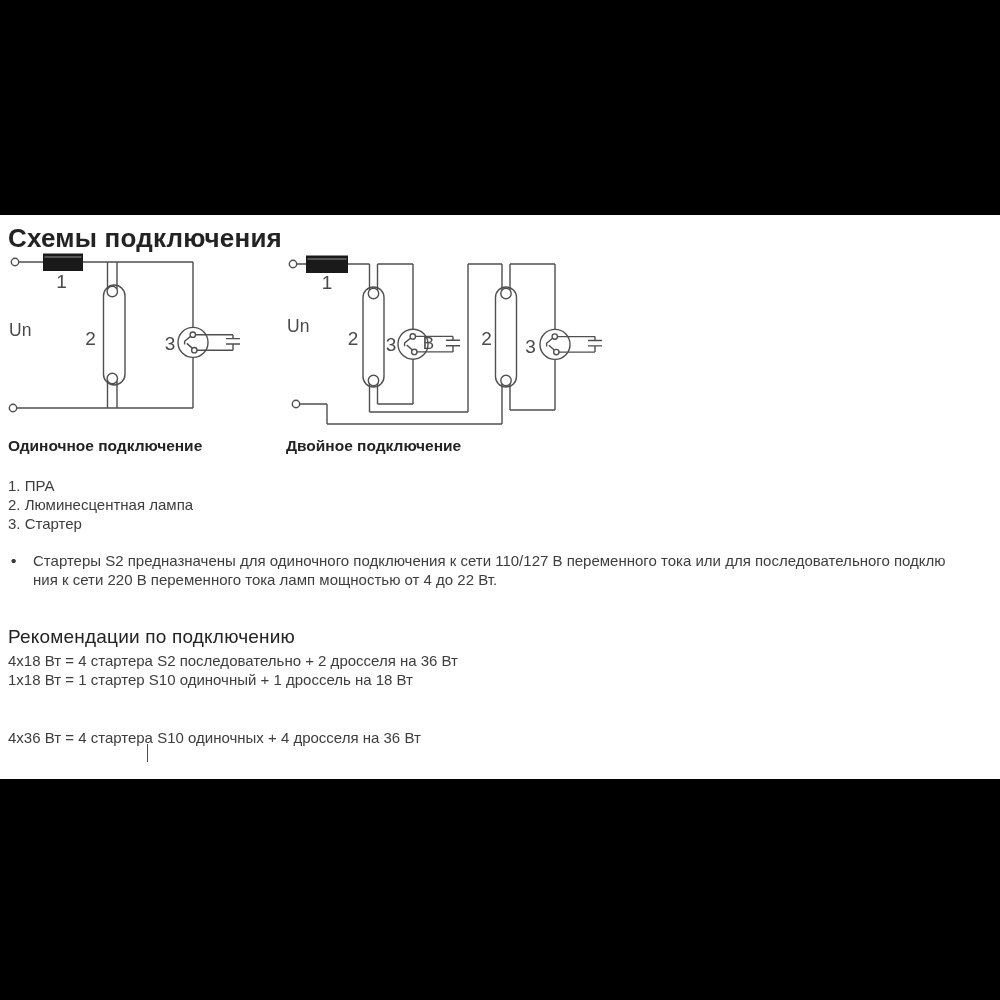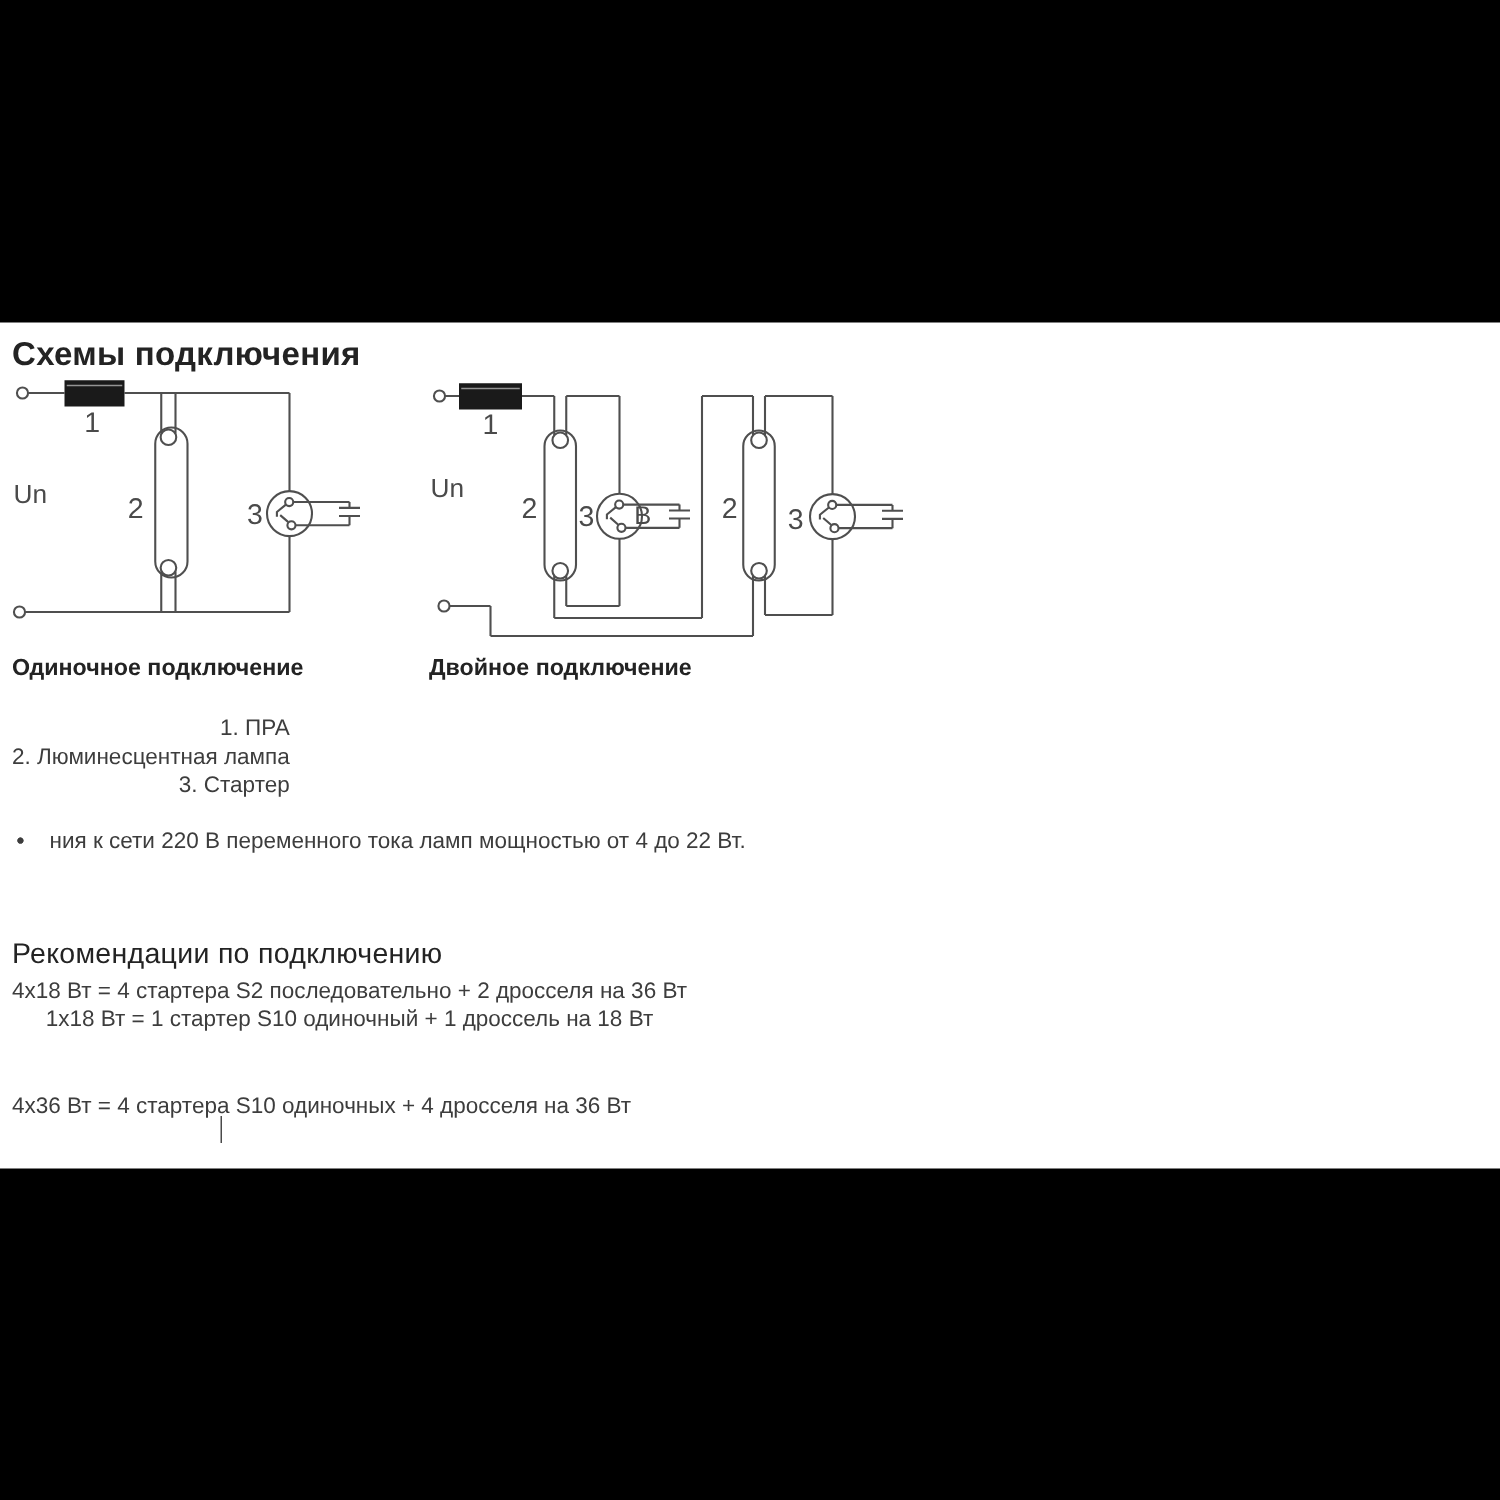--- a/index.html
+++ b/index.html
@@ -6,41 +6,41 @@
   body{
     width:1000px;height:1000px;overflow:hidden;background:#fff;
     font-family:"Liberation Sans",sans-serif;position:relative;
   }
   .bar{position:absolute;left:0;width:1000px;background:#000;z-index:5;}
   .bar.top{top:0;height:215px;}
   .bar.bottom{top:779px;height:221px;}
   .content{position:absolute;left:0;top:0;width:1000px;height:1000px;}
   .h-title{
     position:absolute;left:8px;top:223px;margin:0;
-    font-size:22px;font-weight:bold;color:#232323;letter-spacing:0.2px;
+    font-size:26px;font-weight:bold;color:#232323;letter-spacing:0.2px;
   }
   .diagrams-svg{position:absolute;left:0;top:248px;}
   .caption{
     position:absolute;top:437px;font-size:15.5px;font-weight:bold;color:#232323;
     white-space:nowrap;
   }
   .caption.single{left:8px;}
   .caption.double{left:286px;}
   .legend{position:absolute;left:8px;top:477px;font-size:15px;color:#3d3d3d;}
-  .legend div{line-height:18.8px;white-space:nowrap;text-align:right;}
+  .legend div{line-height:18.8px;white-space:nowrap;}
   .notes{position:absolute;left:0;top:552px;width:1000px;font-size:15px;color:#3d3d3d;}
   .note-line{position:relative;line-height:18.8px;padding-left:33px;white-space:nowrap;}
   .note-line .marker{position:absolute;left:11px;top:0;}
   .h-rec{
     position:absolute;left:8px;top:626px;margin:0;
     font-size:19px;font-weight:normal;color:#232323;letter-spacing:0.2px;
   }
   .rec{position:absolute;left:8px;font-size:15px;color:#3d3d3d;}
   .rec div{line-height:18.6px;white-space:nowrap;}
-  .rec.g1{top:652px;text-align:center;}
+  .rec.g1{top:652px;}
   .rec.g2{top:729px;}
   .caret{
     position:absolute;left:146.5px;top:744px;width:1.4px;height:18px;
     background:#4a4a4a;z-index:2;
   }
   svg text{fill:#4a4a4a;}
   svg .lbl{font-size:19px;}
   svg .un{font-size:17.5px;}
   svg .stray{font-size:17px;}
 </style>
@@ -136,21 +136,21 @@
     <div>1. ПРА</div>
     <div>2. Люминесцентная лампа</div>
     <div>3. Стартер</div>
   </div>
 
   <div class="notes">
     <div class="note-line">
       <span class="marker">•</span>
     </div>
     <div class="note-line">
-      <span class="marker">•</span>
+      <span class="marker">•</span><span>Стартеры S2 предназначены для одиночного подключения к сети 110/127 В переменного тока или для последовательного подклю</span>
     </div>
     <div class="note-line">
       <span>ния к сети 220 В переменного тока ламп мощностью от 4 до 22 Вт.</span>
     </div>
   </div>
 
   <h2 class="h-rec">Рекомендации по подключению</h2>
 
   <div class="rec g1">
     <div>4x18 Вт = 4 стартера S2 последовательно + 2 дросселя на 36 Вт</div>

